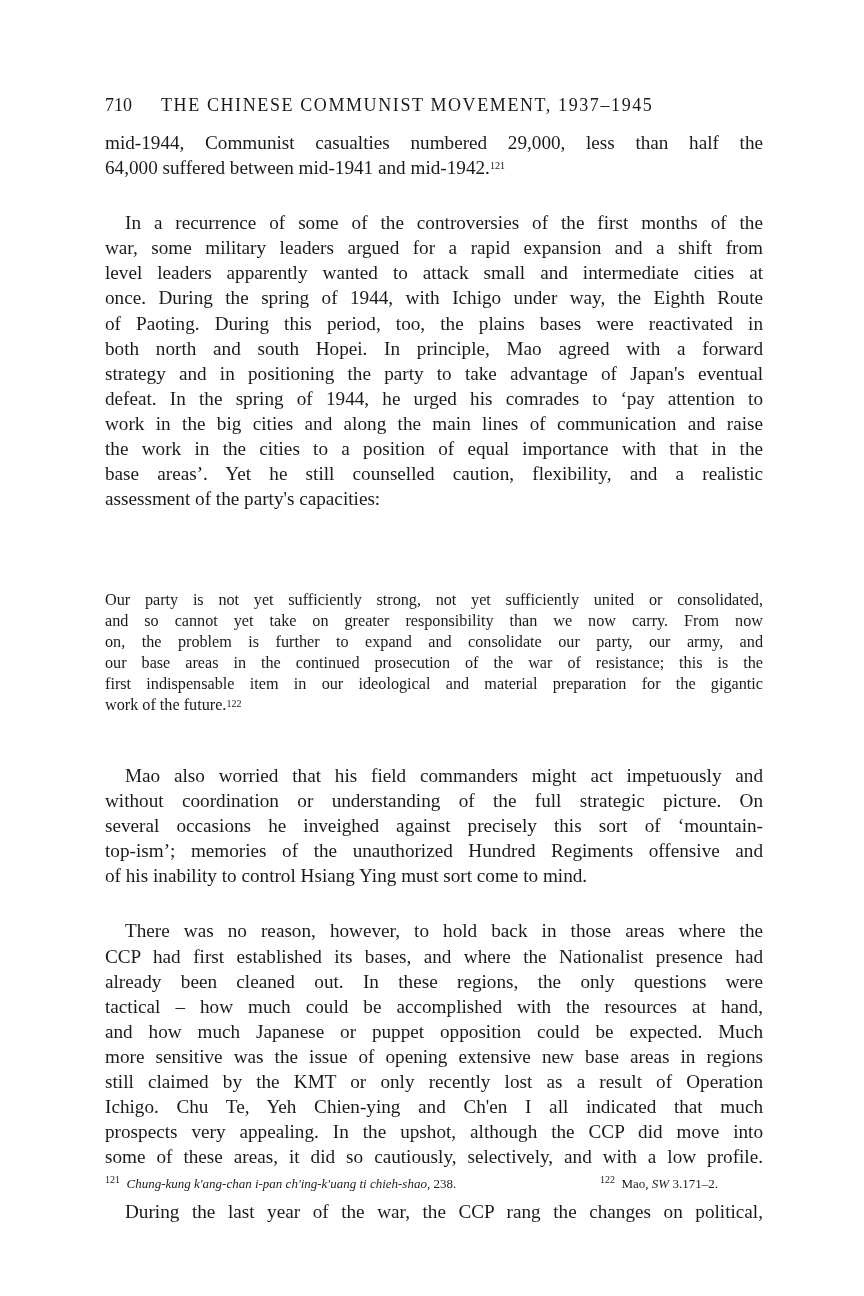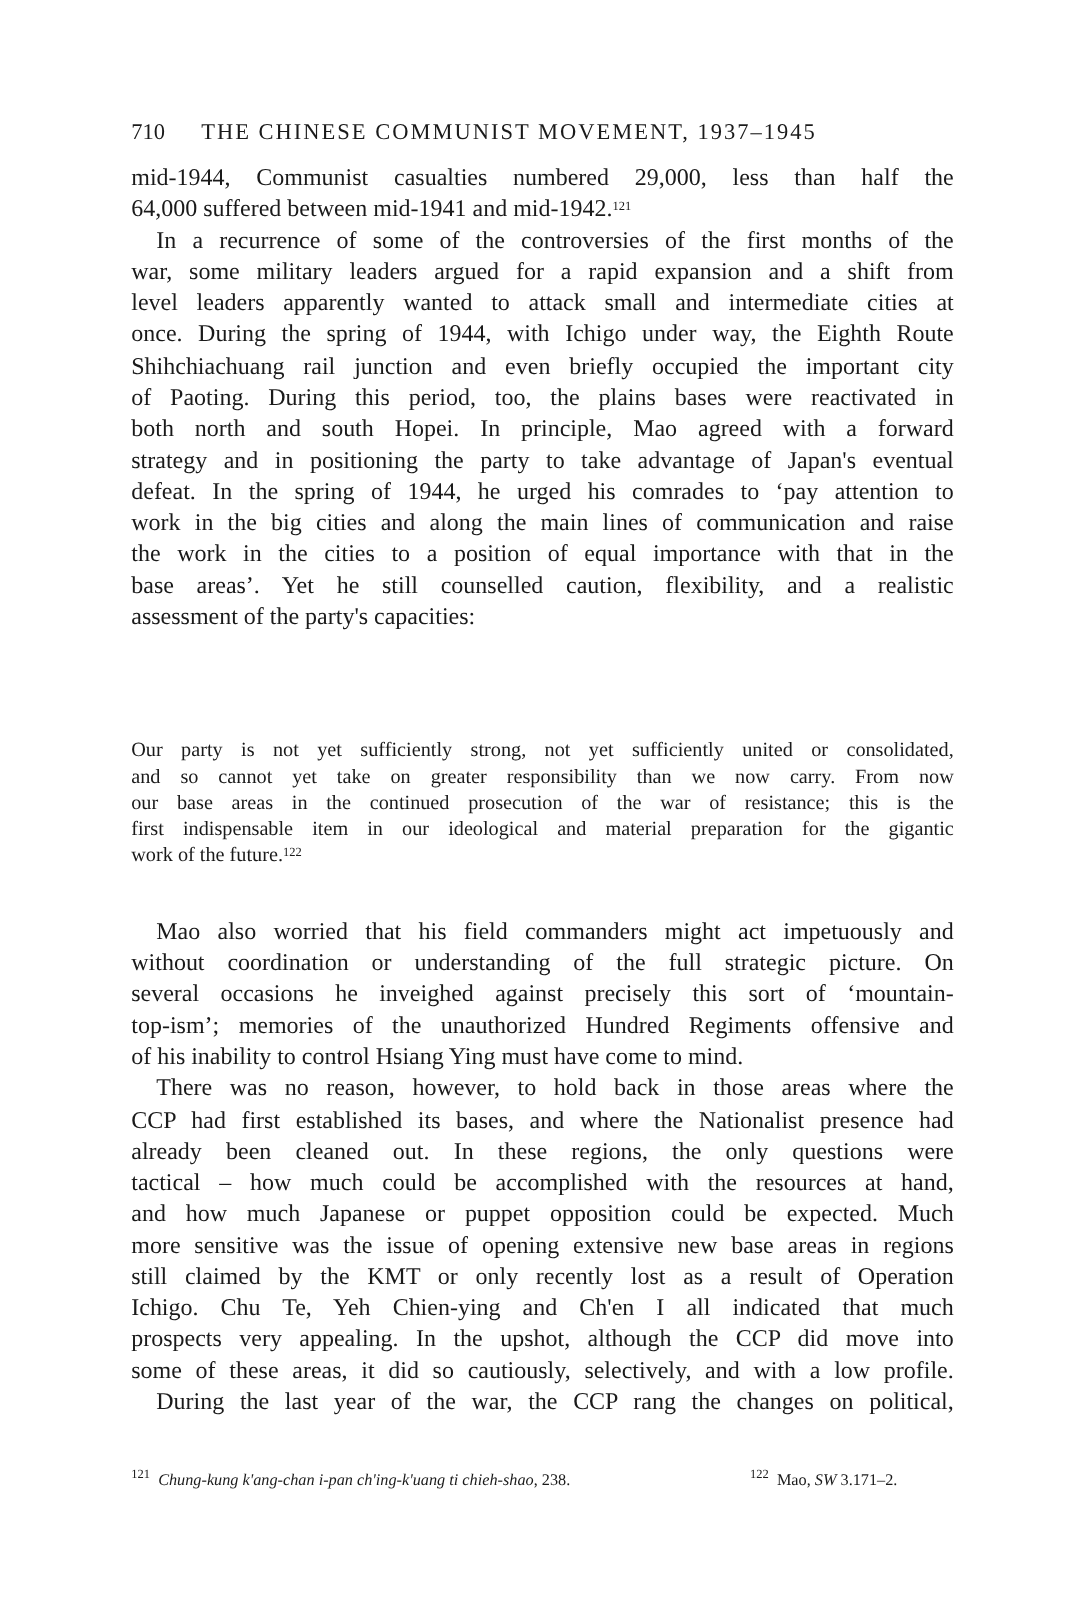--- a/index.html
+++ b/index.html
@@ -4,21 +4,21 @@
 <style>
   html, body { margin:0; padding:0; background:#fff; }
   body { width:864px; height:1296px; position:relative; overflow:hidden;
          font-family:"Liberation Serif","DejaVu Serif",serif; color:#1a1a1a; }
   .header { position:absolute; left:105px; top:95px; width:660px; font-size:18px; }
   .header .pg { position:absolute; left:0; top:0; }
   .header .ttl { position:absolute; left:56px; top:0; letter-spacing:1.6px; }
   .body { position:absolute; left:105px; top:130px; width:658px; font-size:19.2px; line-height:25.1px; }
   .ln { display:block; text-align:justify; text-align-last:justify; white-space:nowrap; height:25.1px; overflow:visible; }
   .ln.last { text-align-last:left; }
-  .ln.ind { text-indent:20px; }
+  .ln.ind { text-indent:20px;margin-top:30px; }
   .quote { position:absolute; left:105px; top:590px; width:658px; font-size:16.2px; line-height:21px; }
   .quote .ln { height:21px; }
   .body2 { position:absolute; left:105px; top:733px; width:658px; font-size:19.2px; line-height:25.1px; }
   sup { font-size:10px; vertical-align:top; position:relative; top:-2px;font-family:Liberation Serif, serif; }
   .fn { position:absolute; top:1176px; font-size:13px; }
   .fn1 { left:105px; }
   .fn2 { left:600px; }
   .fn i { font-style:italic;margin-top:26px; }
 </style>
 </head>
@@ -29,45 +29,45 @@
   <span class="ttl">THE CHINESE COMMUNIST MOVEMENT, 1937–1945</span>
 </div>
 
 <div class="body">
   <span class="ln">mid-1944, Communist casualties numbered 29,000, less than half the</span>
   <span class="ln last"><span>64,000 suffered between mid-1941 and mid-1942.</span><sup>121</sup></span>
   <span class="ln ind">In a recurrence of some of the controversies of the first months of the</span>
   <span class="ln">war, some military leaders argued for a rapid expansion and a shift from</span>
   <span class="ln">level leaders apparently wanted to attack small and intermediate cities at</span>
   <span class="ln">once. During the spring of 1944, with Ichigo under way, the Eighth Route</span>
-  <span class="ln">Shihchiachuang rail junction and even briefly occupied the important city</span>
   <span class="ln">of Paoting. During this period, too, the plains bases were reactivated in</span>
   <span class="ln">both north and south Hopei. In principle, Mao agreed with a forward</span>
   <span class="ln">strategy and in positioning the party to take advantage of Japan's eventual</span>
   <span class="ln">defeat. In the spring of 1944, he urged his comrades to ‘pay attention to</span>
   <span class="ln">work in the big cities and along the main lines of communication and raise</span>
   <span class="ln">the work in the cities to a position of equal importance with that in the</span>
   <span class="ln">base areas’. Yet he still counselled caution, flexibility, and a realistic</span>
   <span class="ln last">assessment of the party's capacities:</span>
 </div>
 
 <div class="quote">
   <span class="ln">Our party is not yet sufficiently strong, not yet sufficiently united or consolidated,</span>
   <span class="ln">and so cannot yet take on greater responsibility than we now carry. From now</span>
+  <span class="ln">on, the problem is further to expand and consolidate our party, our army, and</span>
   <span class="ln">our base areas in the continued prosecution of the war of resistance; this is the</span>
   <span class="ln">first indispensable item in our ideological and material preparation for the gigantic</span>
   <span class="ln last"><span>work of the future.</span><sup>122</sup></span>
 </div>
 
 <div class="body2">
   <span class="ln ind">Mao also worried that his field commanders might act impetuously and</span>
   <span class="ln">without coordination or understanding of the full strategic picture. On</span>
   <span class="ln">several occasions he inveighed against precisely this sort of ‘mountain-</span>
   <span class="ln">top-ism’; memories of the unauthorized Hundred Regiments offensive and</span>
-  <span class="ln last">of his inability to control Hsiang Ying must have come to mind.</span>
+  <span class="ln last">of his inability to control Hsiang Ying must sort come to mind.</span>
   <span class="ln ind">There was no reason, however, to hold back in those areas where the</span>
   <span class="ln">CCP had first established its bases, and where the Nationalist presence had</span>
   <span class="ln">already been cleaned out. In these regions, the only questions were</span>
   <span class="ln">tactical – how much could be accomplished with the resources at hand,</span>
   <span class="ln">and how much Japanese or puppet opposition could be expected. Much</span>
   <span class="ln">more sensitive was the issue of opening extensive new base areas in regions</span>
   <span class="ln">still claimed by the KMT or only recently lost as a result of Operation</span>
   <span class="ln">Ichigo. Chu Te, Yeh Chien-ying and Ch'en I all indicated that much</span>
   <span class="ln">prospects very appealing. In the upshot, although the CCP did move into</span>
   <span class="ln">some of these areas, it did so cautiously, selectively, and with a low profile.</span>

